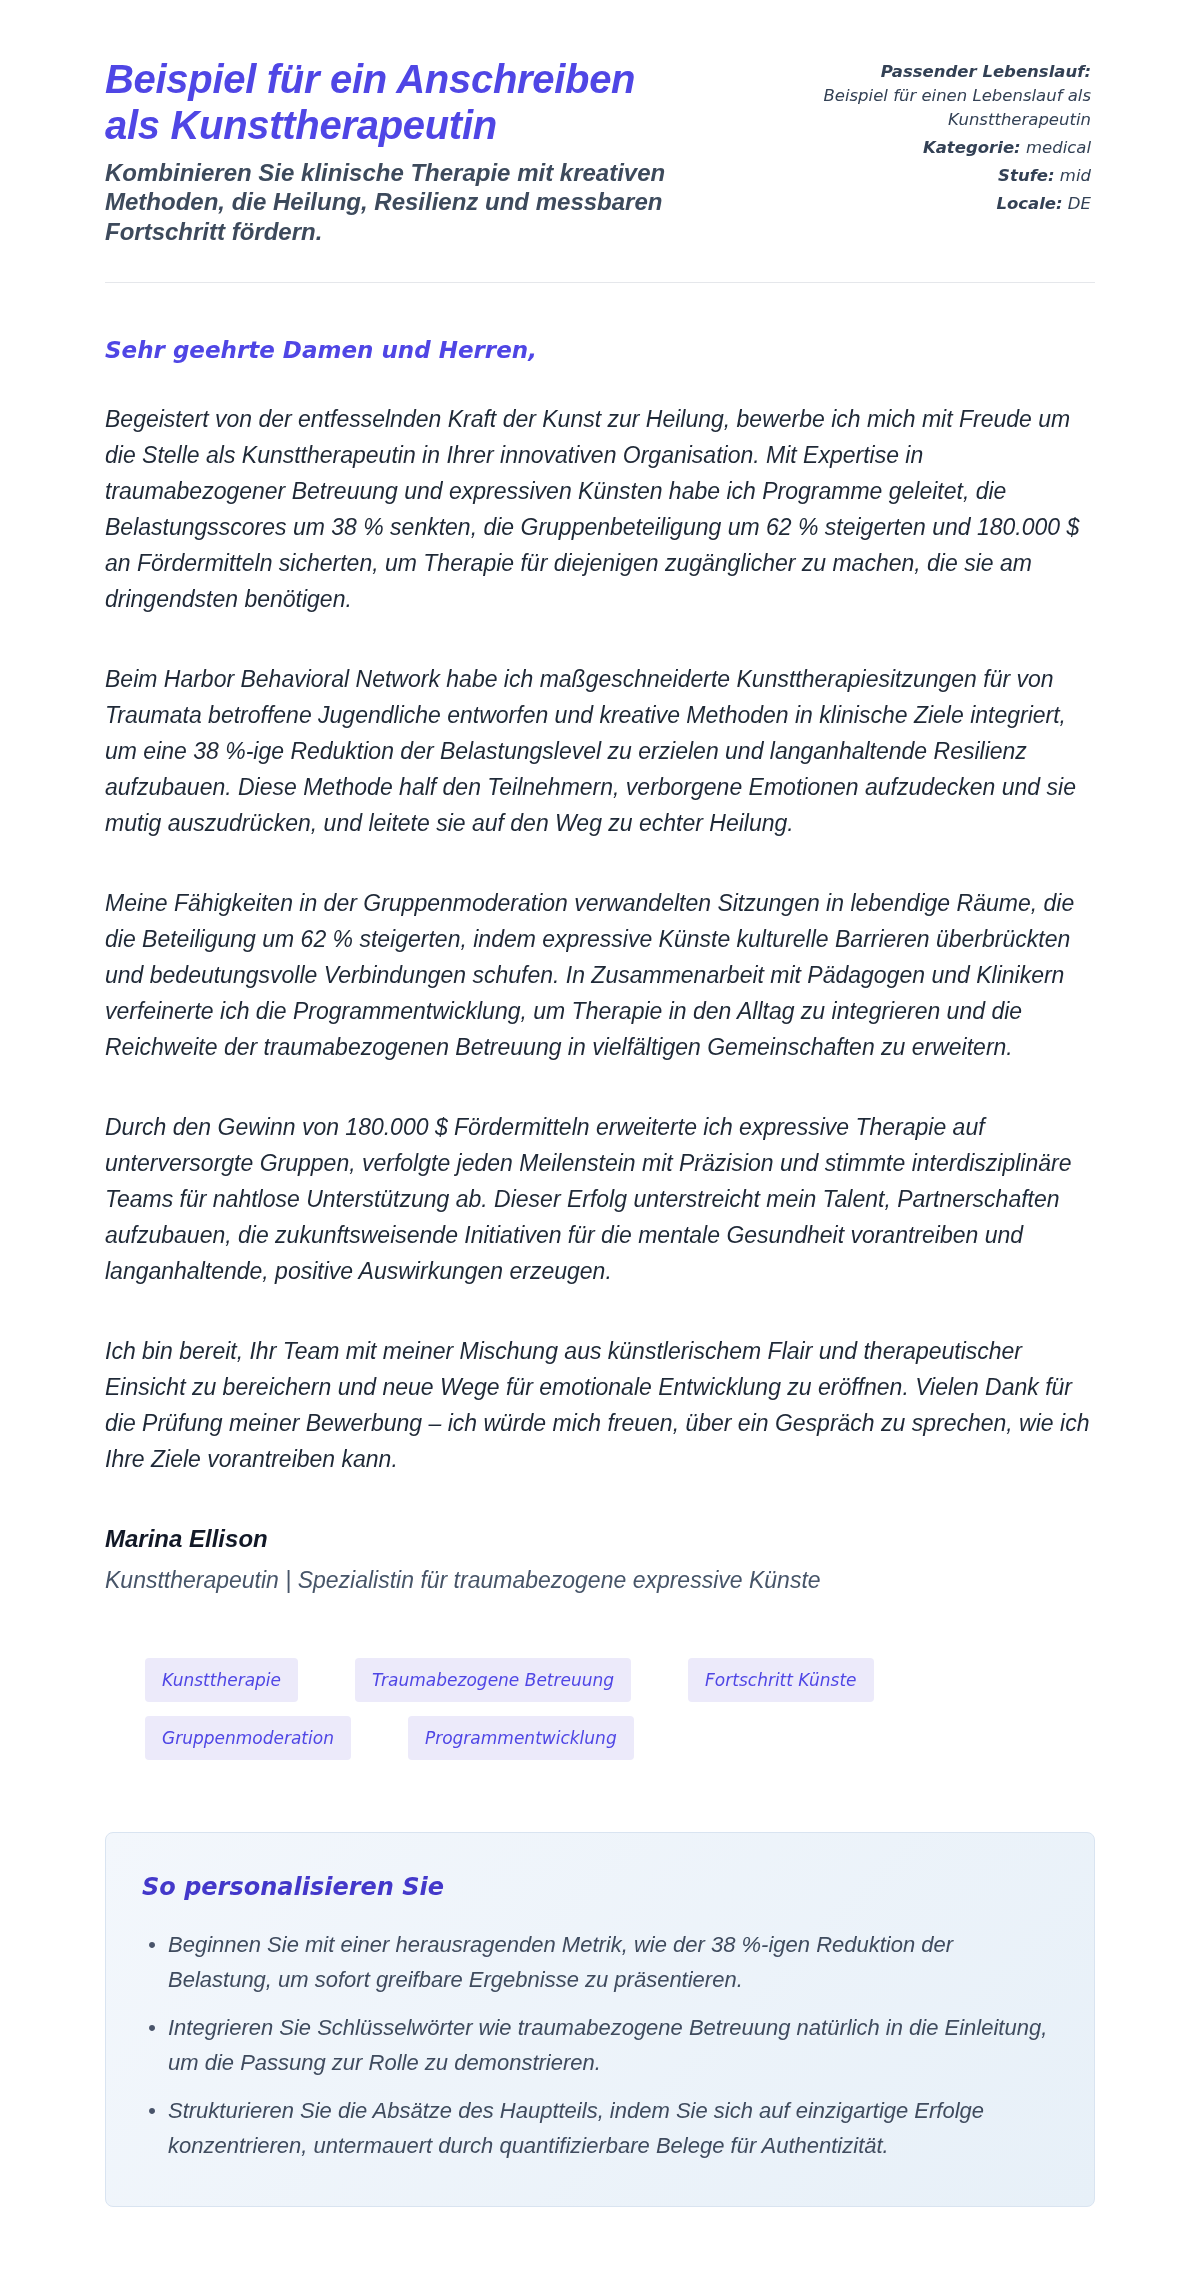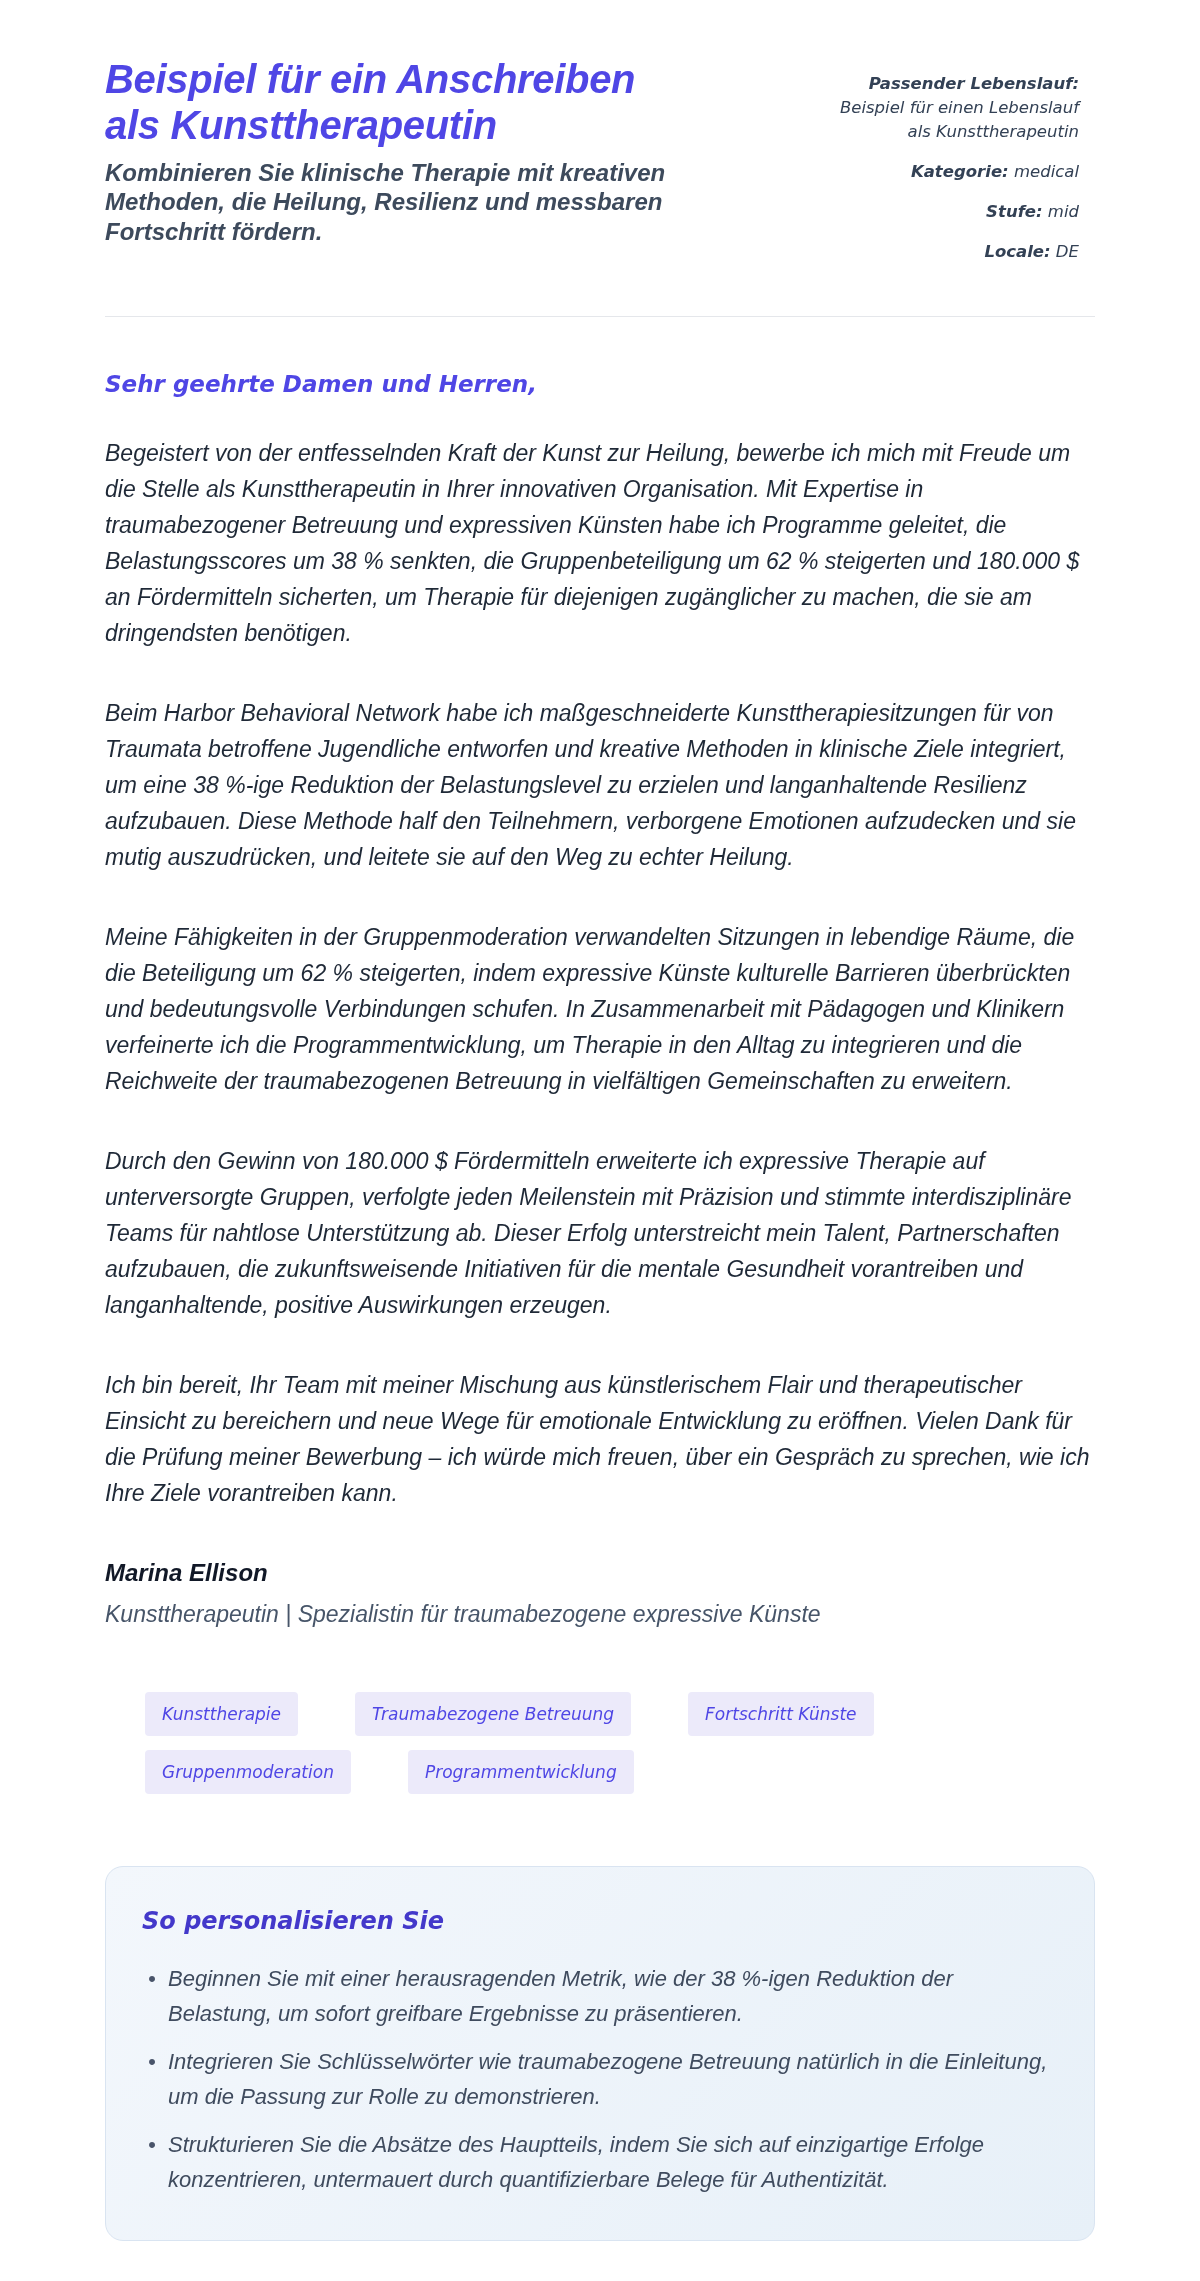--- a/index.html
+++ b/index.html
@@ -38,21 +38,21 @@
   .page-subtitle{
     margin-top:9px;max-width:575px;
     font-weight:bold;font-size:24px;line-height:1.23;
     color:var(--subtitle);
   }
   .meta{
     flex:0 0 auto;width:292px;text-align:right;
     font-family:"DejaVu Sans",sans-serif;
     font-size:16.5px;line-height:24px;color:var(--slate);
   }
-  .meta-row{margin:16px;}
+  .meta-row{margin:4px;}
   .meta-label{font-weight:bold;}
   .meta-label-block{display:block;}
 
   .divider{border:none;border-top:1px solid var(--divider);margin-top:36px;}
 
   
   .greeting{
     margin-top:54px;
     font-family:"DejaVu Sans",sans-serif;
     font-weight:bold;font-size:23px;color:var(--accent);
@@ -78,21 +78,21 @@
     background:var(--tag-bg);color:var(--accent);
     font-family:"DejaVu Sans",sans-serif;font-size:17px;line-height:22px;
     padding:11px 17px;border-radius:4px;white-space:nowrap;margin-left:40px;
   }
 
   
   .tips{
     margin-top:72px;
     background:linear-gradient(135deg,var(--tips-bg1) 0%,var(--tips-bg2) 100%);
     border:1px solid var(--tips-border);
-    border-radius:18px;
+    border-radius:8px;
     padding:40px 36px 30px 36px;
   }
   .tips-heading{
     font-family:"DejaVu Sans",sans-serif;
     font-weight:bold;font-size:24px;color:var(--accent-deep);
   }
   .tips-list{margin-top:26px;list-style:none;}
   .tips-list li{
     position:relative;
     padding-left:26px;margin-bottom:13px;

